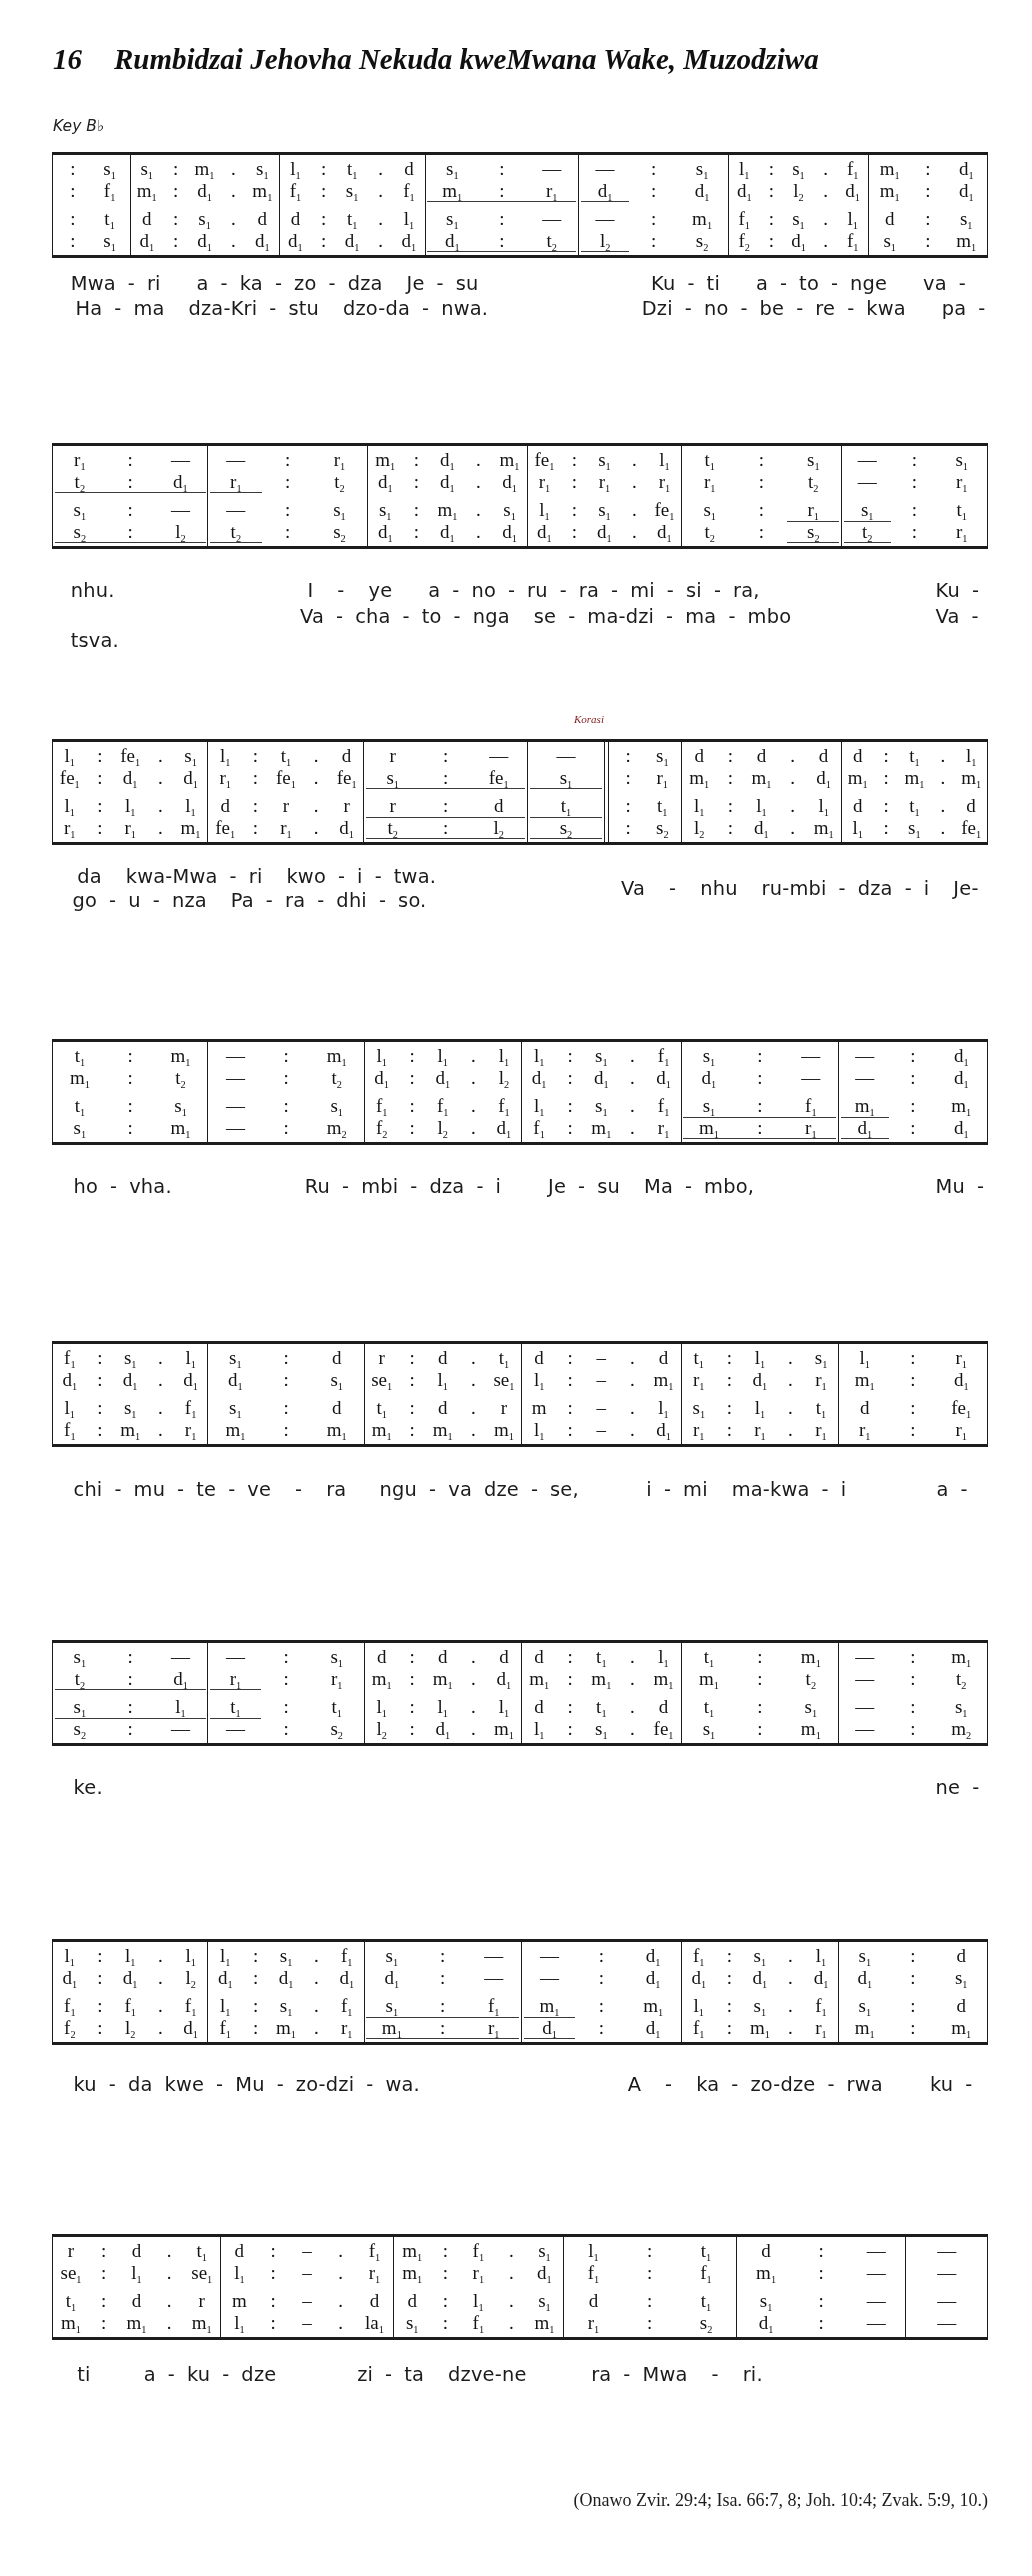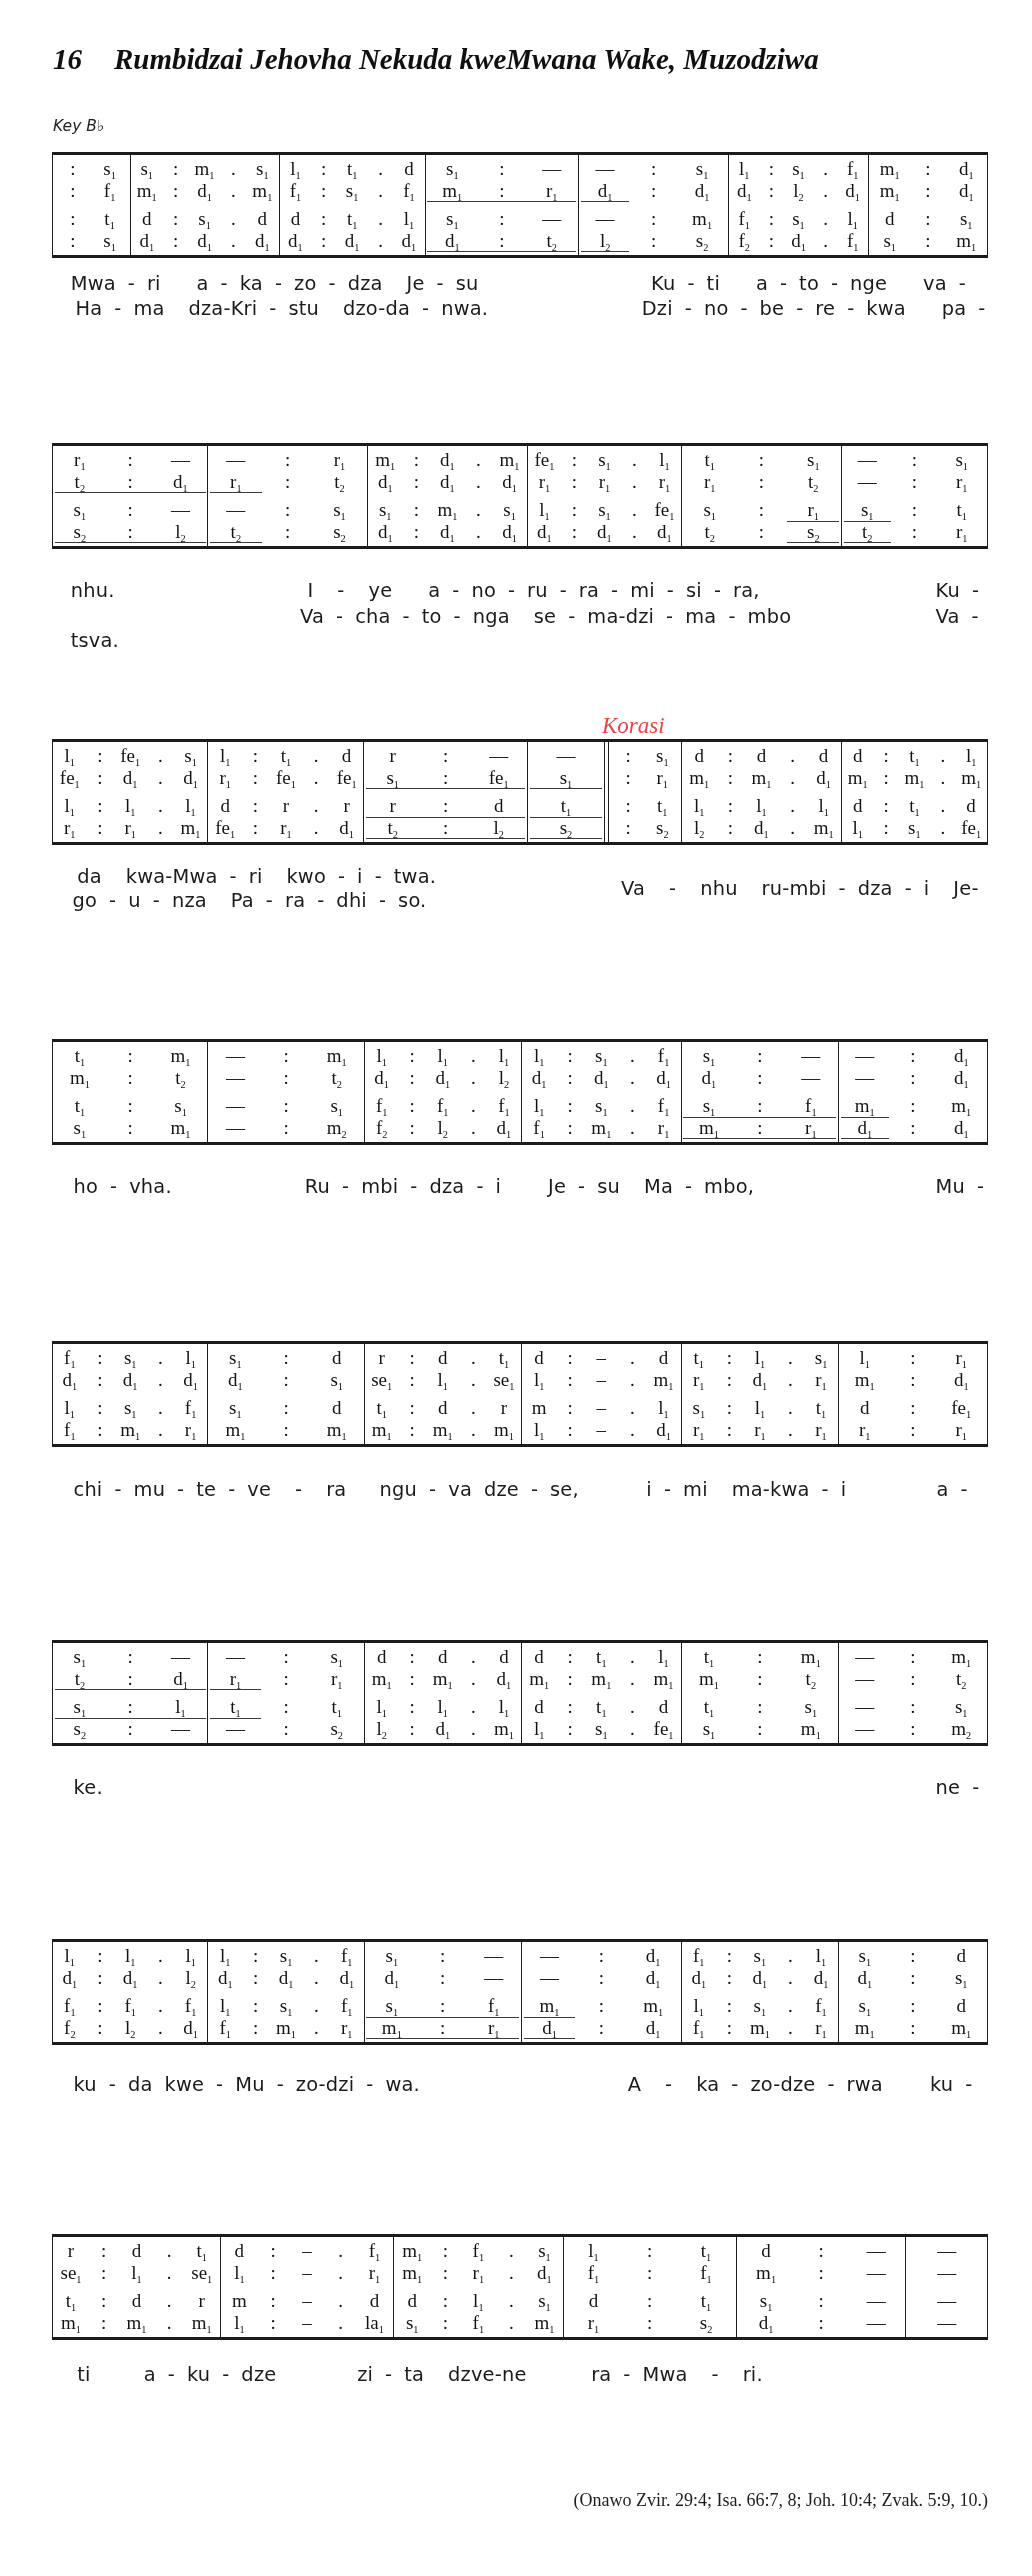--- a/index.html
+++ b/index.html
@@ -6,21 +6,21 @@
   .page{position:relative;width:1033px;height:2576px;background:#ffffff;overflow:hidden;
         font-family:"Liberation Serif",serif;color:#141414;}
   .header{position:absolute;left:53px;top:43px;display:flex;align-items:center;
           font-weight:bold;font-style:italic;font-size:29px;color:#101010;white-space:nowrap;}
   .hymn-number{margin-right:32px;}
   .hymn-title{font-size:29px;font-weight:bold;font-style:italic;margin:0;display:inline;}
   .subtitle{position:absolute;left:0;top:96px;width:1033px;text-align:center;
             font-size:20px;color:#161616;}
   .keylabel{position:absolute;left:53px;top:117px;font-family:"DejaVu Sans",sans-serif;
             font-style:italic;font-size:15.5px;color:#222;}
-  .korasi{position:absolute;left:602px;top:713px;font-style:italic;font-size:23px;color:#ef4444;}
+  .korasi{position:absolute;left:574px;top:713px;font-style:italic;font-size:11px;color:#7f1d1d;}
   .footer{position:absolute;right:45px;top:2490px;font-size:18px;color:#1d1d1d;margin-left:21px;}
 
   .system{position:absolute;left:52px;width:936px;}
   .mbox{box-sizing:border-box;width:100%;display:flex;background:#fff;
         border:1.7px solid #1c1c1c;border-top-width:3.4px;border-bottom-width:3.4px;}
   .cell{box-sizing:border-box;flex:1 1 0;padding:3.4px 1.7px;display:flex;flex-direction:column;
         border-right:1.4px solid #1c1c1c;}
   .cell:last-child{border-right:none;}
   .cell.dbl{border-left:1.4px solid #1c1c1c;margin-left:3.4px;}
   .vrow{display:flex;align-items:baseline;height:21.5px;line-height:21.5px;}

